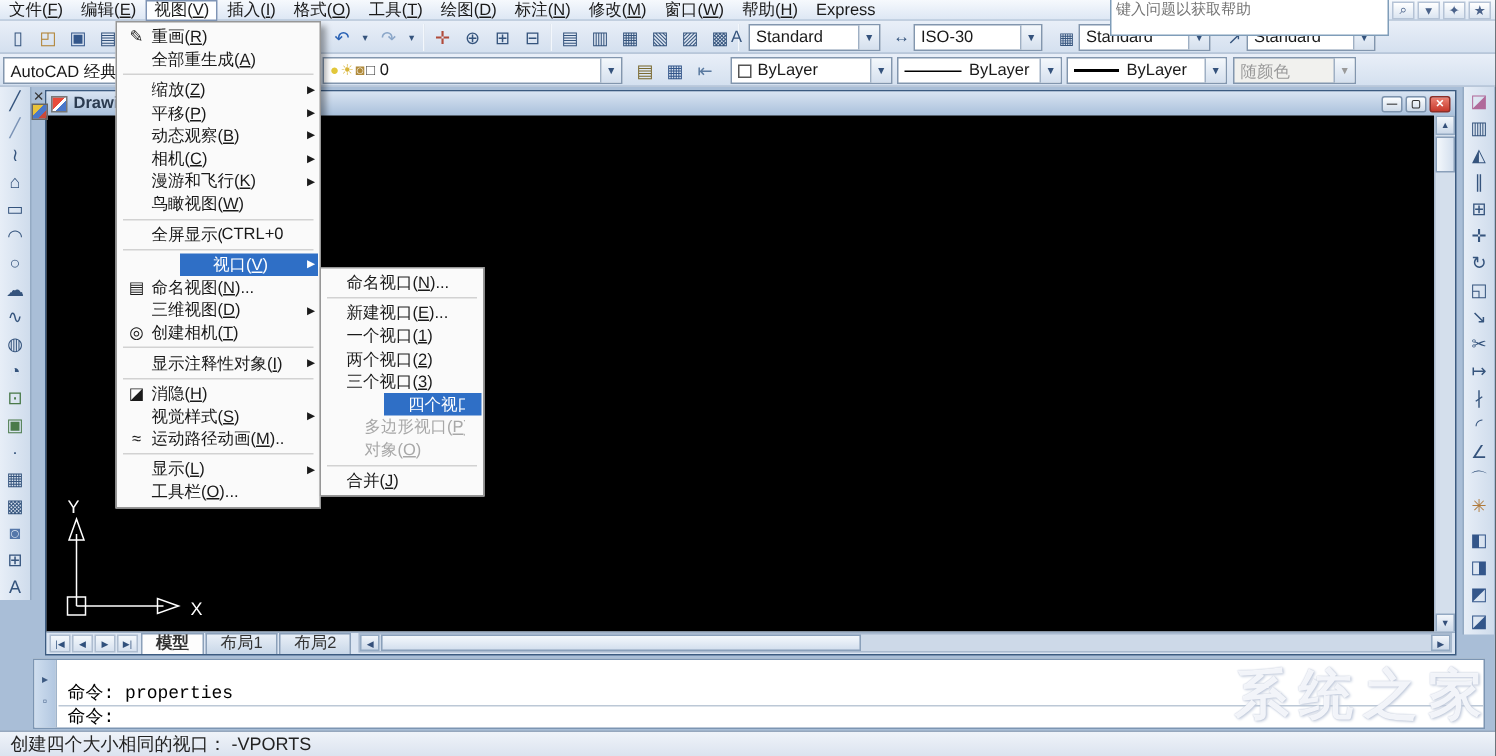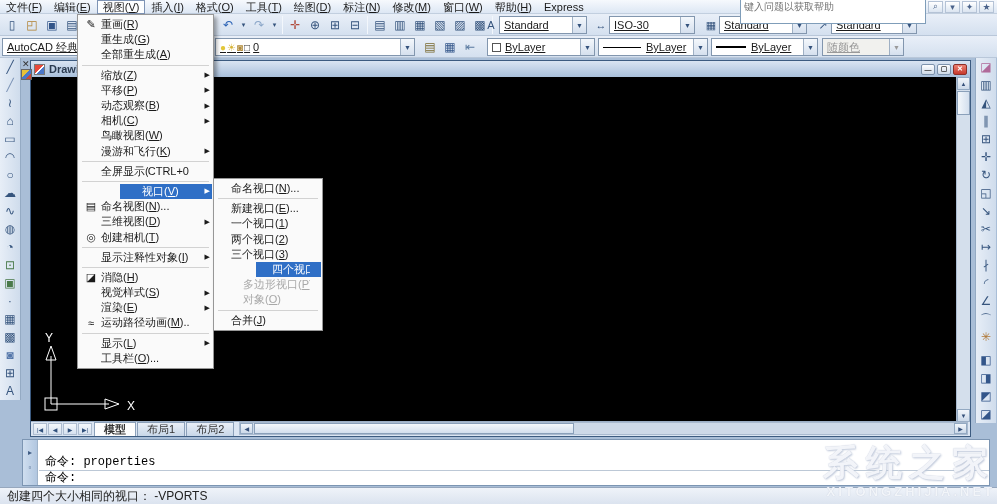--- a/index.html
+++ b/index.html
@@ -25,21 +25,21 @@
   .toolbar{position:absolute;left:0;width:997px;height:22px;
            background:linear-gradient(#e9eff8,#d4e0ef);border-bottom:1px solid #b9c7d9;}
   #toolbar2{top:14px;}
   #toolbar3{top:36px;}
   .tgroup{position:absolute;top:1px;display:flex;align-items:center;height:20px;}
   .tbtn{width:20px;height:18px;display:flex;align-items:center;justify-content:center;
         font-size:12px;color:#35547d;cursor:default;}
   .tbtn.drop{width:11px;font-size:7px;}
   .tsep{width:1px;height:18px;background:#b3c1d3;margin:0 2px;border-right:1px solid #f3f7fc;}
   .combo{height:18px;background:#fff;border:1px solid #8296ae;display:flex;align-items:center;
-         font-size:11px;padding-left:4px;position:relative;white-space:nowrap;text-decoration:underline;}
+         font-size:11px;padding-left:4px;position:relative;white-space:nowrap;}
   .combo .cbtn{position:absolute;right:0;top:0;width:14px;height:16px;
                background:linear-gradient(#f4f8fc,#d5e0ee);border-left:1px solid #9fb0c4;
                display:flex;align-items:center;justify-content:center;font-size:7px;color:#34527c;}
   .combo.disabled{background:#f1f1ee;color:#9a9a9a;}
   .combo.disabled .cbtn{color:#9a9a9a;}
   .mini-icon{width:16px;text-align:center;font-size:11px;color:#35547d;}
   .swatch{width:9px;height:9px;border:1px solid #555;background:#fff;margin-right:4px;}
   .lt-sample{display:inline-block;width:38px;border-top:1px solid #000;margin-right:5px;}
   .lw-sample{display:inline-block;width:30px;border-top:2px solid #000;margin-right:5px;}
   .layer-glyphs{display:flex;align-items:center;gap:1px;margin-right:3px;}
@@ -549,26 +549,20 @@
   <div class="menu" id="view-menu">
 
   <div class="mi">
         <span class="mi-icon">✎</span>
         <span class="mi-label">重画(<u>R</u>)</span>
         <span class="mi-shortcut"></span>
         <span class="mi-arrow"></span>
       </div>
       <div class="mi">
         <span class="mi-icon"></span>
-        <span class="mi-label">重生成(<u>G</u>)</span>
-        <span class="mi-shortcut"></span>
-        <span class="mi-arrow"></span>
-      </div>
-      <div class="mi">
-        <span class="mi-icon"></span>
         <span class="mi-label">全部重生成(<u>A</u>)</span>
         <span class="mi-shortcut"></span>
         <span class="mi-arrow"></span>
       </div>
       <div class="menu-sep"></div>
       <div class="mi">
         <span class="mi-icon"></span>
         <span class="mi-label">缩放(<u>Z</u>)</span>
         <span class="mi-shortcut"></span>
         <span class="mi-arrow">▶</span>
@@ -586,29 +580,29 @@
         <span class="mi-arrow">▶</span>
       </div>
       <div class="mi">
         <span class="mi-icon"></span>
         <span class="mi-label">相机(<u>C</u>)</span>
         <span class="mi-shortcut"></span>
         <span class="mi-arrow">▶</span>
       </div>
       <div class="mi">
         <span class="mi-icon"></span>
+        <span class="mi-label">漫游和飞行(<u>K</u>)</span>
+        <span class="mi-shortcut"></span>
+        <span class="mi-arrow">▶</span>
+      </div>
+      <div class="mi">
+        <span class="mi-icon"></span>
         <span class="mi-label">鸟瞰视图(<u>W</u>)</span>
         <span class="mi-shortcut"></span>
         <span class="mi-arrow"></span>
-      </div>
-      <div class="mi">
-        <span class="mi-icon"></span>
-        <span class="mi-label">漫游和飞行(<u>K</u>)</span>
-        <span class="mi-shortcut"></span>
-        <span class="mi-arrow">▶</span>
       </div>
       <div class="menu-sep"></div>
       <div class="mi">
         <span class="mi-icon"></span>
         <span class="mi-label">全屏显示()</span>
         <span class="mi-shortcut">CTRL+0</span>
         <span class="mi-arrow"></span>
       </div>
       <div class="menu-sep"></div>
       <div class="mi hl">
@@ -645,26 +639,20 @@
       <div class="menu-sep"></div>
       <div class="mi">
         <span class="mi-icon">◪</span>
         <span class="mi-label">消隐(<u>H</u>)</span>
         <span class="mi-shortcut"></span>
         <span class="mi-arrow"></span>
       </div>
       <div class="mi">
         <span class="mi-icon"></span>
         <span class="mi-label">视觉样式(<u>S</u>)</span>
-        <span class="mi-shortcut"></span>
-        <span class="mi-arrow">▶</span>
-      </div>
-      <div class="mi">
-        <span class="mi-icon"></span>
-        <span class="mi-label">渲染(<u>E</u>)</span>
         <span class="mi-shortcut"></span>
         <span class="mi-arrow">▶</span>
       </div>
       <div class="mi">
         <span class="mi-icon">≈</span>
         <span class="mi-label">运动路径动画(<u>M</u>)...</span>
         <span class="mi-shortcut"></span>
         <span class="mi-arrow"></span>
       </div>
       <div class="menu-sep"></div>
@@ -747,16 +735,15 @@
       <div class="cmd-prompt">命令:</div>
     </div>
   </div>
 
   <div class="statusbar">
     <span>创建四个大小相同的视口：  -VPORTS</span>
   </div>
 
   <div class="watermark">
     <div class="wm-title">系统之家</div>
-    <div class="wm-site">XITONGZHIJIA.NET</div>
   </div>
 
 </div>
 
 </body></html>

